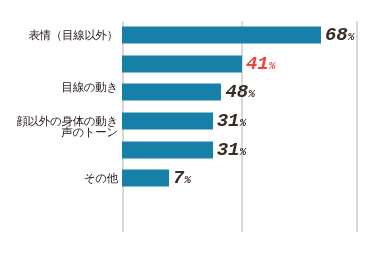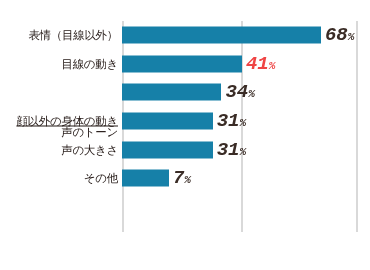--- a/index.html
+++ b/index.html
@@ -98,45 +98,44 @@
 
       <div class="row">
         <div class="row-label" style="color: rgb(35, 24, 21);">表情（目線以外）</div>
         <div class="bar-wrap">
           <div class="bar" style="width: 198.9px; background: rgb(22, 128, 168);"></div>
           <div class="bar-value" style="color: rgb(58, 44, 38);"><span>68</span><span class="pct">%</span></div>
         </div>
       </div>
 
       <div class="row">
-        <div class="row-label" style="color: rgb(35, 24, 21);">目線の動き</div>
+        <div class="row-label" style="color: rgb(35, 24, 21); margin-top: 23px;">目線の動き</div>
         <div class="bar-wrap">
           <div class="bar" style="width: 119.925px; background: rgb(22, 128, 168);"></div>
           <div class="bar-value" style="color: #ef4444;"><span>41</span><span class="pct">%</span></div>
         </div>
       </div>
 
       <div class="row">
         <div class="row-label" style="color: rgb(35, 24, 21); margin-top: 40px;">声のトーン</div>
         <div class="bar-wrap">
           <div class="bar" style="width: 99.45px; background: rgb(22, 128, 168);"></div>
-          <div class="bar-value" style="color: rgb(58, 44, 38);"><span>34</span><span class="pct">%</span></div>
+          <div class="bar-value" style="color: rgb(58, 44, 38);"><span>48</span><span class="pct">%</span></div>
         </div>
       </div>
 
       <div class="row">
-        <div class="row-label" style="color: rgb(35, 24, 21); text-decoration: underline;">顔以外の身体の動き</div>
+        <div class="row-label" style="color: rgb(35, 24, 21);">顔以外の身体の動き</div>
         <div class="bar-wrap">
           <div class="bar" style="width: 90.675px; background: rgb(22, 128, 168);"></div>
           <div class="bar-value" style="color: rgb(58, 44, 38);"><span>31</span><span class="pct">%</span></div>
         </div>
       </div>
 
       <div class="row">
-        <div class="row-label" style="color: rgb(35, 24, 21);">声の大きさ</div>
         <div class="bar-wrap">
           <div class="bar" style="width: 90.675px; background: rgb(22, 128, 168);"></div>
           <div class="bar-value" style="color: rgb(58, 44, 38);"><span>31</span><span class="pct">%</span></div>
         </div>
       </div>
 
       <div class="row">
         <div class="row-label" style="color: rgb(35, 24, 21); text-align: right;">その他</div>
         <div class="bar-wrap">
           <div class="bar" style="width: 46.8px; background: rgb(22, 128, 168);"></div>

